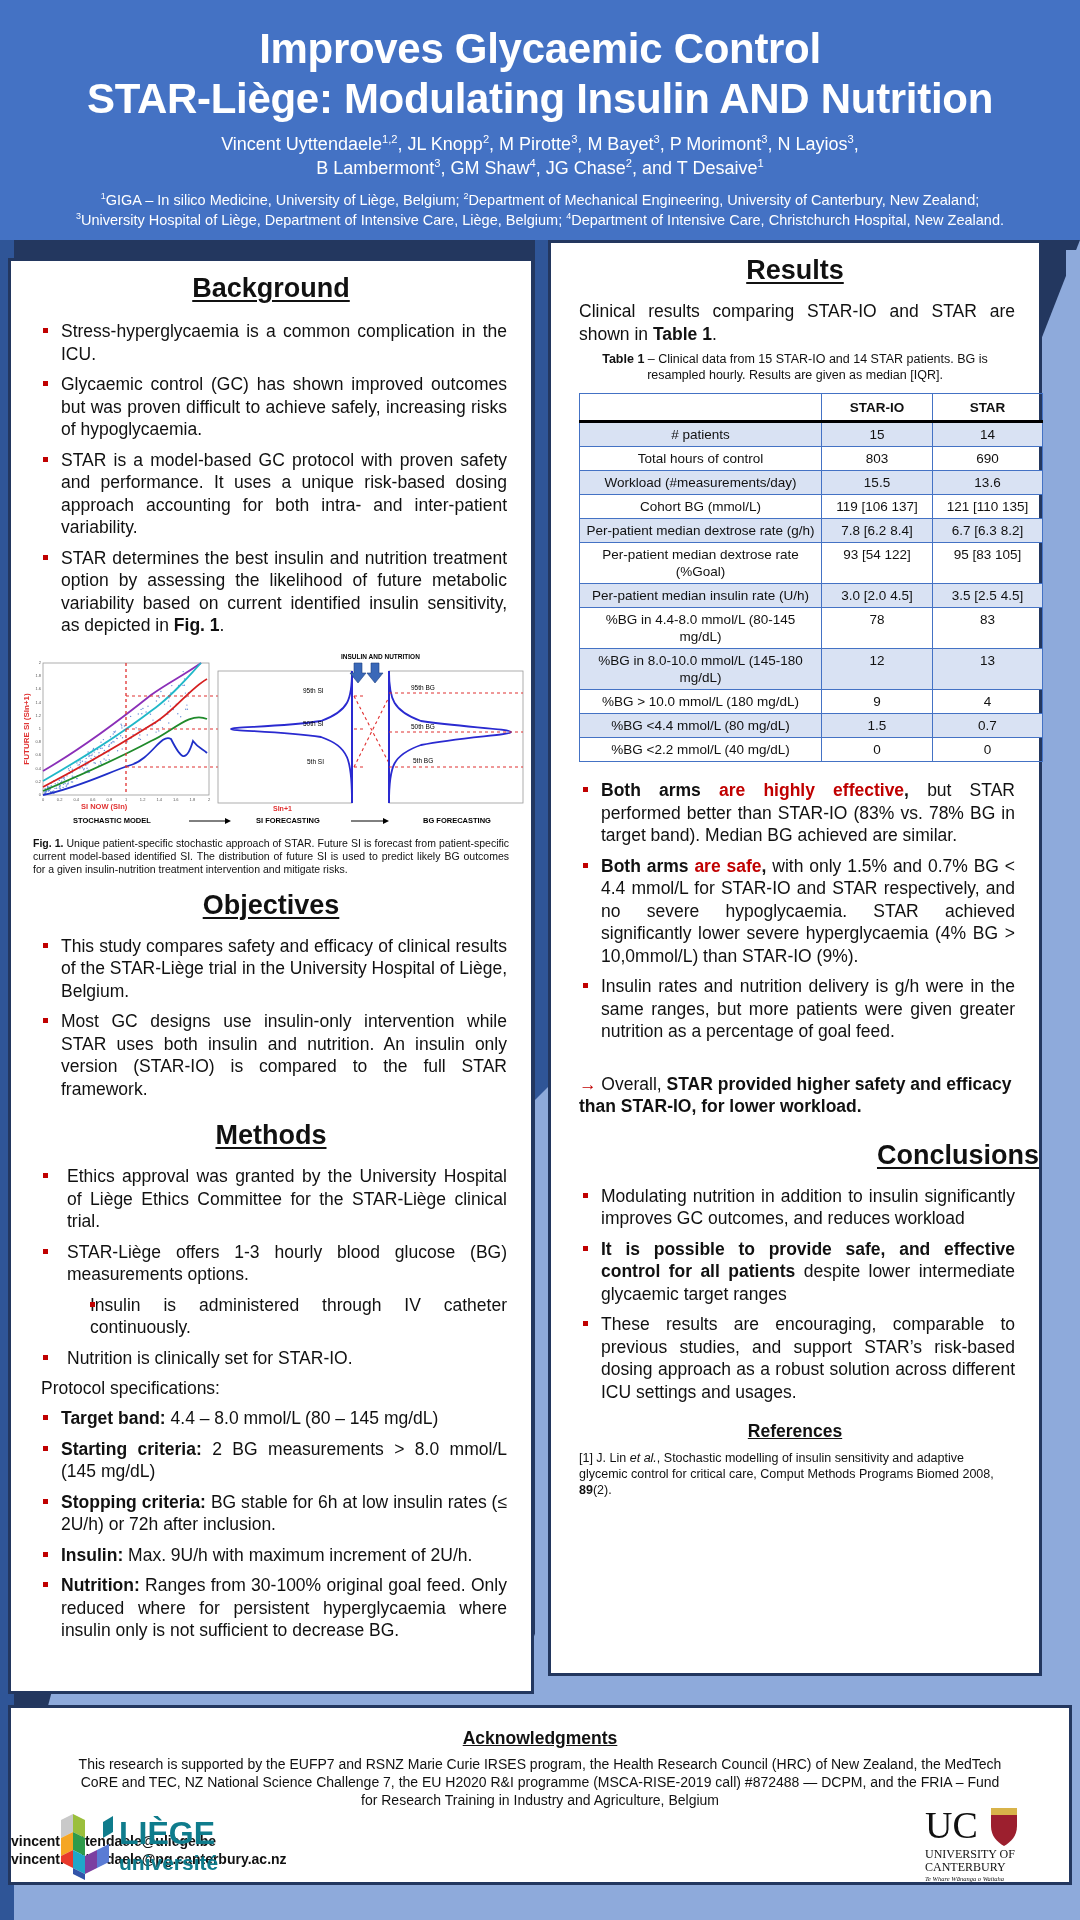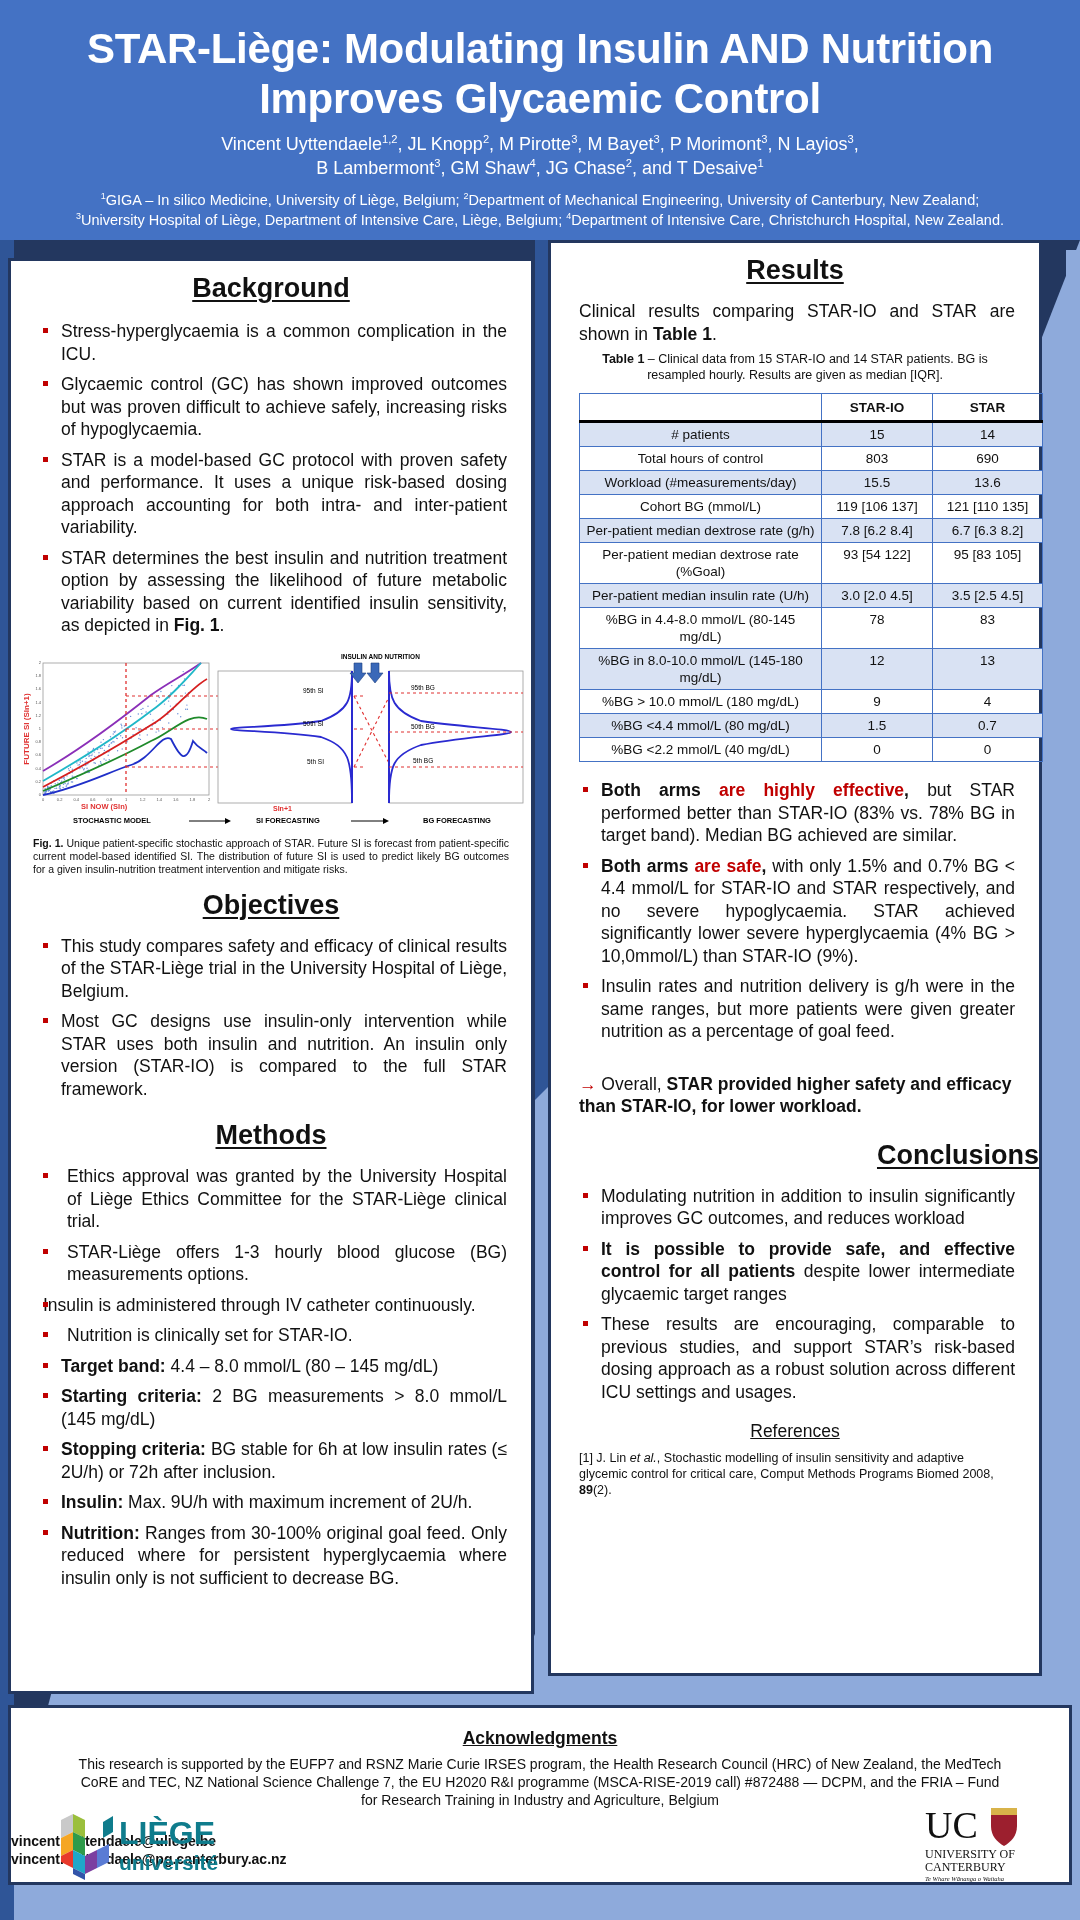--- a/index.html
+++ b/index.html
@@ -76,21 +76,21 @@
   table.res td, table.res th {
     border: 1.5px solid #4472c4; text-align: center; vertical-align: top; padding: 3px 4px; line-height: 17px;
   }
   table.res th { font-weight: bold; height: 28px; vertical-align: middle; }
   table.res thead tr { border-bottom: 3px solid #000000; }
   table.res tr.alt td { background: #d9e2f3; }
   table.res td.lbl { width: 242px; }
   table.res td.v1 { width: 111px; }
 
   .overall { font-size: 17.5px; line-height: 22.5px; padding: 0 24px 0 28px; }
-  .refs-title { text-align: center; font-size: 17.5px; font-weight: normal; text-decoration: underline; }
+  .refs-title { text-align: center; font-size: 17.5px; font-weight: bold; text-decoration: underline; }
   .refs { font-size: 12.5px; line-height: 16px; padding: 8px 24px 0 28px; }
 
   
   .ack-title { text-align: center; font-size: 17.5px; font-weight: bold; text-decoration: underline; padding-top: 20px; }
   .ack-text { text-align: center; font-size: 14px; line-height: 18px; padding: 6px 60px 0 60px; }
   .emails { position: absolute; left: 0; right: 0; top: 124px; font-size: 14px; font-weight: bold; line-height: 18px; }
   .logo-liege { position: absolute; left: 48px; top: 102px; width: 190px; height: 72px; }
   .logo-uc { position: absolute; left: 914px; top: 96px; width: 130px; height: 80px; }
 </style>
 </head>
@@ -99,22 +99,22 @@
 <div class="bg-dark"></div>
 <div class="bg-light"></div>
 <div class="bg-light2"></div>
 <div class="bg-mid2"></div>
 <div class="bg-mid3"></div>
 <div class="bg-mid3b"></div>
 <div class="bg-right"></div>
 
 <header class="header">
   <div class="title">
+    <div>Improves Glycaemic Control</div>
     <div>STAR-Liège: Modulating Insulin AND Nutrition</div>
-    <div>Improves Glycaemic Control</div>
   </div>
   <div class="authors" id="authors"><span>Vincent Uyttendaele</span><sup>1,2</sup>, <span>JL Knopp</span><sup>2</sup>, <span>M Pirotte</span><sup>3</sup>, <span>M Bayet</span><sup>3</sup>, <span>P Morimont</span><sup>3</sup>, <span>N Layios</span><sup>3</sup>, <br><span>B Lambermont</span><sup>3</sup>, <span>GM Shaw</span><sup>4</sup>, <span>JG Chase</span><sup>2</sup>, <span>and T Desaive</span><sup>1</sup></div>
   <div class="affil" id="affils"><sup>1</sup><span>GIGA – In silico Medicine, University of Liège, Belgium; </span><sup>2</sup><span>Department of Mechanical Engineering, University of Canterbury, New Zealand;</span><br><sup>3</sup><span>University Hospital of Liège, Department of Intensive Care, Liège, Belgium; </span><sup>4</sup><span>Department of Intensive Care, Christchurch Hospital, New Zealand.</span></div>
 </header>
 
 <section class="panel panel-left">
   <div style="padding-top:12px;">
     <h2 class="sec-title">Background</h2>
     <ul class="bul" id="bg-list" style="margin-top:16px;">
         <li>Stress-hyperglycaemia is a common complication in the ICU.</li>
@@ -457,23 +457,24 @@
     <h2 class="sec-title" style="margin-top:14px;">Objectives</h2>
     <ul class="bul" id="obj-list" style="margin-top:14px;">
         <li>This study compares safety and efficacy of clinical results of the STAR-Liège trial in the University Hospital of Liège, Belgium.</li>
         <li>Most GC designs use insulin-only intervention while STAR uses both insulin and nutrition. An insulin only version (STAR-IO) is compared to the full STAR framework.</li>
       </ul>
 
     <h2 class="sec-title" style="margin-top:20px;">Methods</h2>
     <ul class="bul methods" id="meth-list" style="margin-top:14px;">
         <li style="padding-left: 56px;">Ethics approval was granted by the University Hospital of Liège Ethics Committee for the STAR-Liège clinical trial.</li>
         <li style="padding-left: 56px;">STAR-Liège offers 1-3 hourly blood glucose (BG) measurements options.</li>
-        <li style="padding-left: 32px;">Insulin is administered through IV catheter continuously.</li>
+        <li style="padding-left: 32px; margin-left: 47px;">Insulin is administered through IV catheter continuously.</li>
         <li style="padding-left: 56px;">Nutrition is clinically set for STAR-IO.</li>
       </ul>
+    <p class="proto-label">Protocol specifications:</p>
     <ul class="bul" id="spec-list">
         <li><b>Target band:</b><span> 4.4 – 8.0 mmol/L (80 – 145 mg/dL)</span></li>
         <li><b>Starting criteria:</b><span> 2 BG measurements &gt; 8.0 mmol/L (145 mg/dL)</span></li>
         <li><b>Stopping criteria:</b><span> BG stable for 6h at low insulin rates (≤ 2U/h) or 72h after inclusion.</span></li>
         <li><b>Insulin:</b><span> Max. 9U/h with maximum increment of 2U/h.</span></li>
         <li><b>Nutrition:</b><span> Ranges from 30-100% original goal feed. Only reduced where for persistent hyperglycaemia where insulin only is not sufficient to decrease BG.</span></li>
       </ul>
   </div>
 </section>
 

